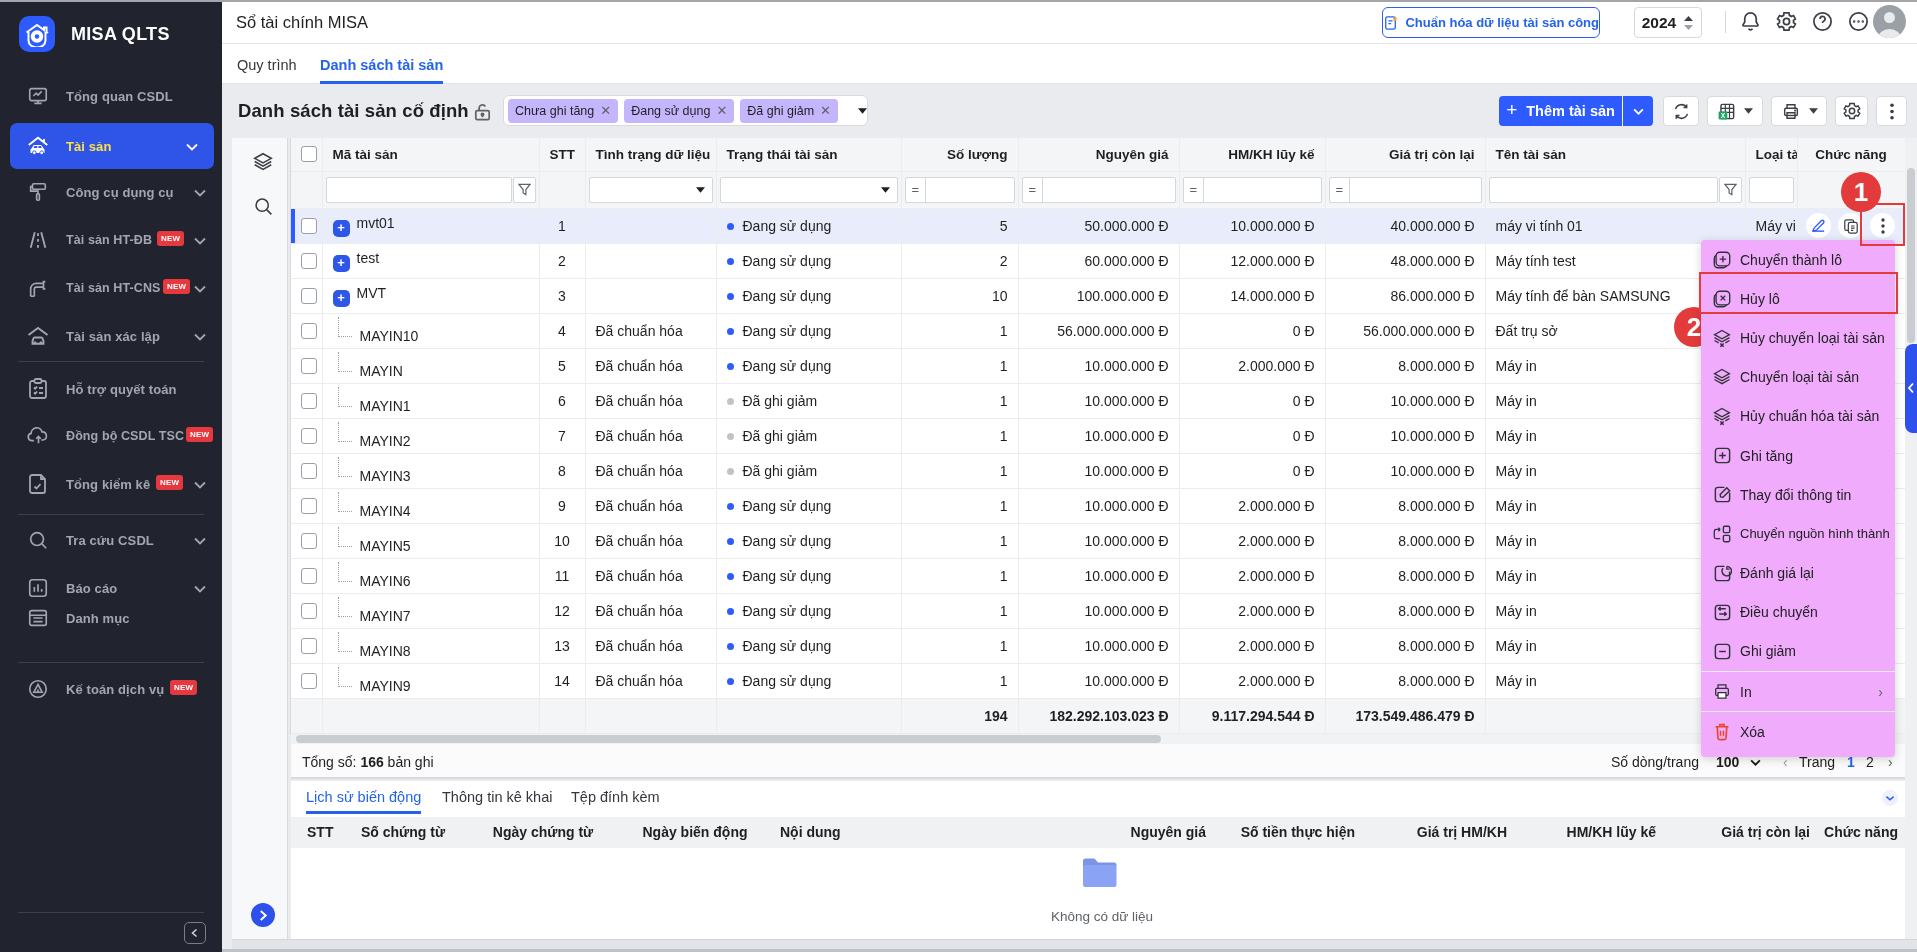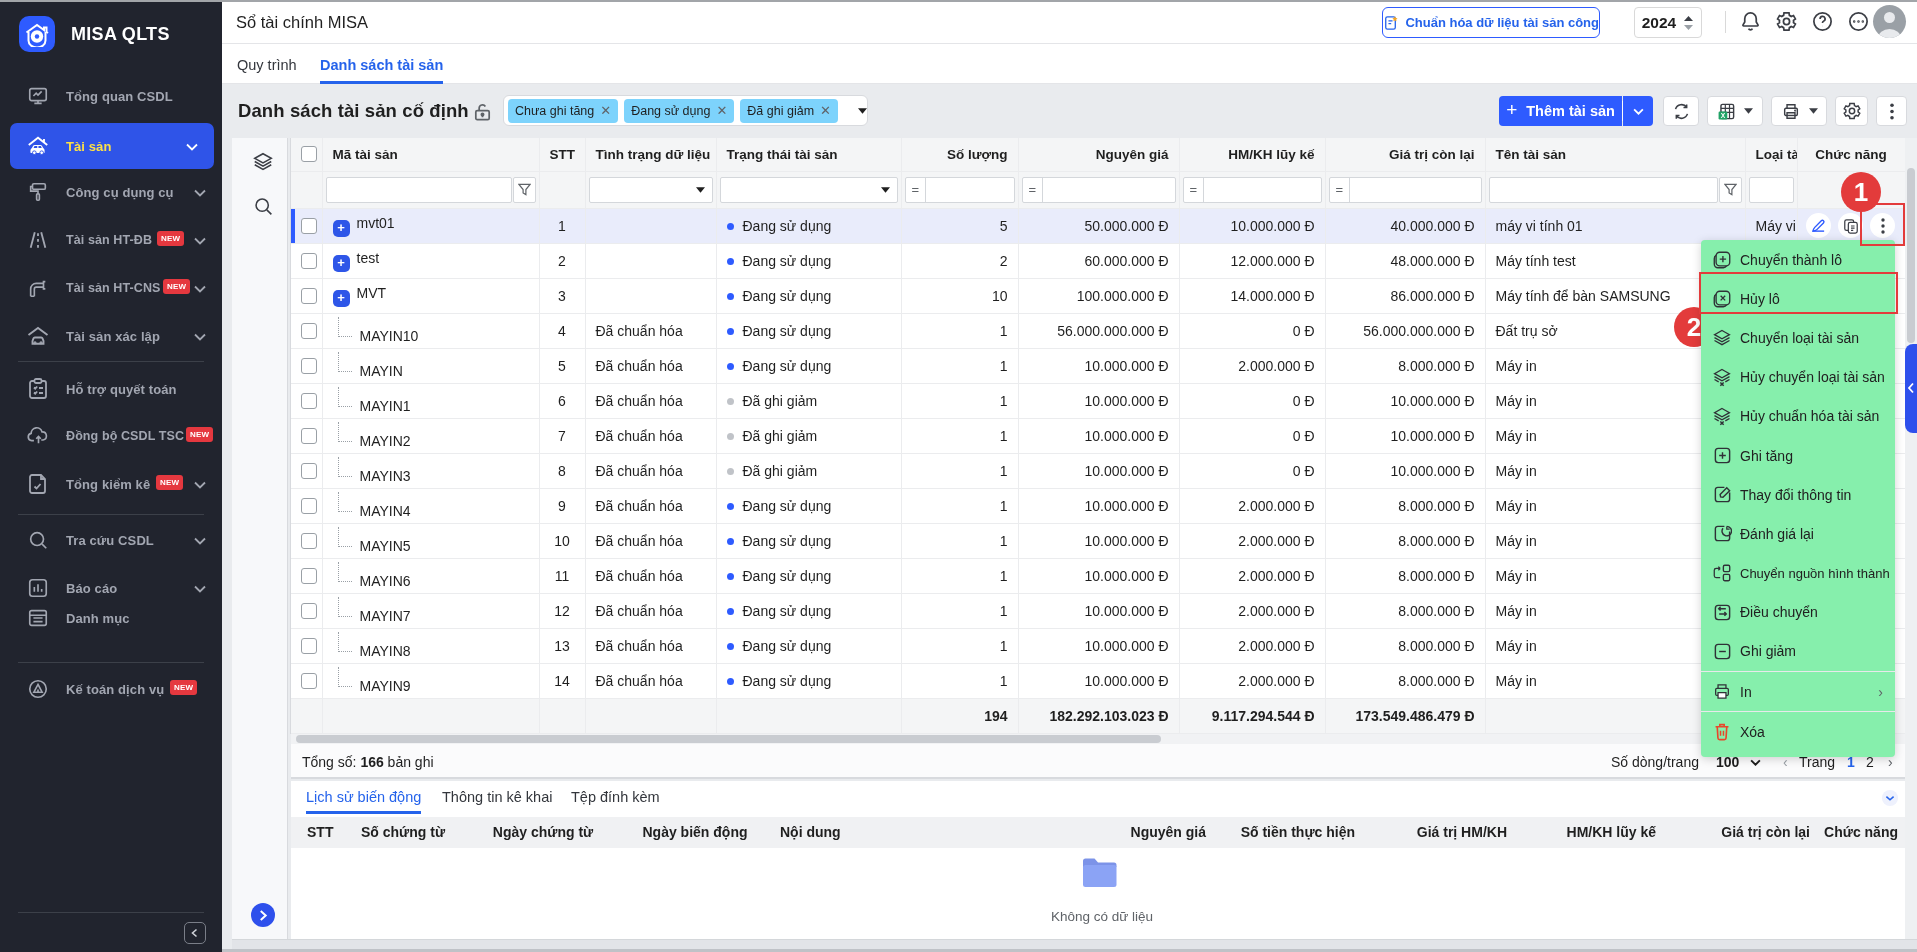--- a/index.html
+++ b/index.html
@@ -32,21 +32,21 @@
 
 
 .tabsbar { position:absolute; left:222px; top:44px; width:1695px; height:40px; background:#fff; border-bottom:1px solid #e4e5e8; }
 .tab { position:absolute; top:0; height:40px; line-height:42px; font-size:14.5px; color:#33363c; }
 .tab.active { color:#2563eb; font-weight:bold; border-bottom:3px solid #2563eb; }
 
 
 .toolbar { position:absolute; left:222px; top:84px; width:1695px; height:54px; background:#e9ebee; }
 .tb-title { position:absolute; left:16px; top:16px; font-size:18.5px; font-weight:bold; color:#1f1f1f; letter-spacing:.1px; }
 .chipwrap { position:absolute; left:281px; top:11px; width:365px; height:31px; background:#fff; border:1px solid #d8dade; border-radius:6px; display:flex; align-items:center; padding-left:4px; }
-.chip { background:#7dd3fc; border-radius:4px; height:24px; display:flex; align-items:center; padding:0 7px; font-size:12.5px; color:#1f1f1f; margin-right:6px; white-space:nowrap; }
+.chip { background:#c4b5fd; border-radius:4px; height:24px; display:flex; align-items:center; padding:0 7px; font-size:12.5px; color:#1f1f1f; margin-right:6px; white-space:nowrap; }
 .chip .x { color:#5f6368; font-size:13px; margin-left:6px; font-weight:normal; }
 .btn-add { position:absolute; left:1277px; top:12px; width:123px; height:30px; background:#2e5bff; border-radius:4px 0 0 4px; color:#fff; display:flex; align-items:center; justify-content:center; font-size:14.5px; font-weight:bold; }
 .btn-add-caret { position:absolute; left:1401px; top:12px; width:30px; height:30px; background:#2e5bff; border-radius:0 4px 4px 0; color:#fff; display:flex; align-items:center; justify-content:center; }
 .tbtn { position:absolute; top:12px; height:30px; background:#fff; border:1px solid #d8dade; border-radius:4px; display:flex; align-items:center; justify-content:center; color:#3b3e45; }
 
 
 .panel-strip { position:absolute; left:232px; top:138px; width:56px; height:801px; background:#f7f8fa; border-right:1px solid #d8dade; z-index:1; }
 .gridwrap { border-left:1px solid #d8dade; }
 .gridwrap { position:absolute; left:290px; top:138px; width:1615px; background:#fff; }
 table.grid { border-collapse:collapse; table-layout:fixed; width:1614px; font-size:14px; color:#1f1f1f; }
@@ -73,21 +73,21 @@
 
 .bpanel { position:absolute; left:291px; top:781px; width:1626px; height:158px; background:#fff; }
 .btab { position:absolute; top:0; height:33px; line-height:33px; font-size:14.5px; color:#33363c; }
 .btab.active { color:#2563eb; border-bottom:3px solid #2563eb;text-align:center; }
 .bth { position:absolute; left:0; top:36px; width:1626px; height:31px; background:#f0f1f3; }
 .bth div { position:absolute; top:0; height:31px; line-height:31px; font-weight:bold; font-size:14px; color:#1f1f1f; }
 .pagefoot { position:absolute; left:232px; top:939px; width:1685px; height:13px; background:#e2e4e8; border-top:1px solid #d4d7da; }
 .botscroll { position:absolute; left:222px; top:949px; width:1695px; height:3px; background:#bfc2c7; }
 
 
-.cmenu { position:absolute; left:1701px; top:240px; width:194px; background:#86efac; border-radius:4px; box-shadow:0 2px 10px rgba(0,0,0,.18); z-index:10; padding:0 0 6px 0; }
+.cmenu { position:absolute; left:1701px; top:240px; width:194px; background:#f0abfc; border-radius:4px; box-shadow:0 2px 10px rgba(0,0,0,.18); z-index:10; padding:0 0 6px 0; }
 .cmi { height:39.2px; display:flex; align-items:center; font-size:14px; color:#212121; position:relative; white-space:nowrap; }
 .cmi .mic { width:20px; margin-left:11px; margin-right:8px; display:flex; justify-content:center; color:#2f3237; flex:none; }
 .cmi .sub { position:absolute; right:12px; color:#5f6368; }
 
 
 .redcirc { position:absolute; width:40px; height:40px; border-radius:50%; background:#e33b3b; color:#fff; font-size:26px; font-weight:bold; display:flex; align-items:center; justify-content:center; z-index:20; }
 .redrect { position:absolute; border:2.5px solid #e33b3b; z-index:15; }
 .rowicons { position:absolute; z-index:6; display:flex; gap:7px; }
 .rowic { width:25px; height:25px; border-radius:50%; background:#fff; display:flex; align-items:center; justify-content:center; }
 .bluehandle { position:absolute; left:1905px; top:344px; width:12px; height:89px; background:#2e50ec; border-radius:8px 0 0 8px; z-index:9; color:#fff; }
@@ -833,70 +833,70 @@
           <svg width="20" height="20" viewBox="0 0 22 22" fill="none" stroke="#2f3237" stroke-width="1.5">
             <rect x="4.5" y="2.5" width="15" height="15" rx="4"></rect>
             <path d="M4.5 6 a4 4 0 0 0 -2 3.5 v6 a4 4 0 0 0 4 4 h6 a4 4 0 0 0 3.5-2"></path>
             <path d="M9.5 7.5 l5 5 M14.5 7.5 l-5 5"></path>
           </svg>
         </span>Hủy lô</div>
   <div class="cmi"><span class="mic">
           <svg width="20" height="20" viewBox="0 0 24 24" fill="none" stroke="#2f3237" stroke-width="1.5">
             <path d="M12 3 L21 8 L12 13 L3 8 Z"></path>
             <path d="M3 11.5 L12 16.5 L21 11.5"></path>
+            <path d="M3 15 L8 17.8"></path>
+            <path d="M21 15 L16 17.8"></path>
+            <path d="M10 18.5 l4 4 M14 18.5 l-4 4" stroke-width="1.8"></path>
+          </svg>
+        </span>Hủy chuyển loại tài sản</div>
+  <div class="cmi"><span class="mic">
+          <svg width="20" height="20" viewBox="0 0 24 24" fill="none" stroke="#2f3237" stroke-width="1.5">
+            <path d="M12 3 L21 8 L12 13 L3 8 Z"></path>
+            <path d="M3 11.5 L12 16.5 L21 11.5"></path>
             <path d="M3 15 L12 20 L21 15"></path>
           </svg>
         </span>Chuyển loại tài sản</div>
   <div class="cmi"><span class="mic">
           <svg width="20" height="20" viewBox="0 0 24 24" fill="none" stroke="#2f3237" stroke-width="1.5">
             <path d="M12 3 L21 8 L12 13 L3 8 Z"></path>
             <path d="M3 11.5 L12 16.5 L21 11.5"></path>
             <path d="M3 15 L8 17.8"></path>
             <path d="M21 15 L16 17.8"></path>
             <path d="M10 18.5 l4 4 M14 18.5 l-4 4" stroke-width="1.8"></path>
           </svg>
-        </span>Hủy chuyển loại tài sản</div>
-  <div class="cmi"><span class="mic">
-          <svg width="20" height="20" viewBox="0 0 24 24" fill="none" stroke="#2f3237" stroke-width="1.5">
-            <path d="M12 3 L21 8 L12 13 L3 8 Z"></path>
-            <path d="M3 11.5 L12 16.5 L21 11.5"></path>
-            <path d="M3 15 L8 17.8"></path>
-            <path d="M21 15 L16 17.8"></path>
-            <path d="M10 18.5 l4 4 M14 18.5 l-4 4" stroke-width="1.8"></path>
-          </svg>
         </span>Hủy chuẩn hóa tài sản</div>
   <div class="cmi"><span class="mic">
           <svg width="19" height="19" viewBox="0 0 20 20" fill="none" stroke="#2f3237" stroke-width="1.5">
             <rect x="2.5" y="2.5" width="15" height="15" rx="3"></rect>
             <path d="M10 6.5 v7 M6.5 10 h7"></path>
           </svg>
         </span>Ghi tăng</div>
   <div class="cmi"><span class="mic">
           <svg width="19" height="19" viewBox="0 0 20 20" fill="none" stroke="#2f3237" stroke-width="1.5">
             <path d="M17.5 8 v7 a2.5 2.5 0 0 1 -2.5 2.5 h-10 a2.5 2.5 0 0 1 -2.5-2.5 v-10 a2.5 2.5 0 0 1 2.5-2.5 h7"></path>
             <path d="M8 12.5 l-.5-2.5 7-7 3 3 -7 7z"></path>
           </svg>
         </span>Thay đổi thông tin</div>
-  <div class="cmi"><span class="mic">
-          <svg width="19" height="19" viewBox="0 0 20 20" fill="none" stroke="#2f3237" stroke-width="1.5">
-            <path d="M17.5 8 v7 a2.5 2.5 0 0 1 -2.5 2.5 h-10 a2.5 2.5 0 0 1 -2.5-2.5 v-10 a2.5 2.5 0 0 1 2.5-2.5 h7"></path>
-            <path d="M14.5 2.5 a5 5 0 1 1 -4 2"></path>
-            <path d="M14.5 2.5 v3 h3" stroke-width="1.3"></path>
-          </svg>
-        </span>Đánh giá lại</div>
   <div class="cmi">
         <span class="mic">
           <svg width="20" height="20" viewBox="0 0 22 22" fill="none" stroke="#2f3237" stroke-width="1.5">
             <rect x="12.5" y="2.5" width="7" height="7" rx="1.5"></rect>
             <rect x="12.5" y="12.5" width="7" height="7" rx="1.5"></rect>
             <path d="M9 6 H4.5 a2 2 0 0 0 -2 2 v6 a2 2 0 0 0 2 2 H9 M9 6 l-2-2 M9 6 l-2 2" stroke-width="1.4"></path>
           </svg>
         </span>
         <span style="font-size:13px;">Chuyển nguồn hình thành</span>
       </div>
+  <div class="cmi"><span class="mic">
+          <svg width="19" height="19" viewBox="0 0 20 20" fill="none" stroke="#2f3237" stroke-width="1.5">
+            <path d="M17.5 8 v7 a2.5 2.5 0 0 1 -2.5 2.5 h-10 a2.5 2.5 0 0 1 -2.5-2.5 v-10 a2.5 2.5 0 0 1 2.5-2.5 h7"></path>
+            <path d="M14.5 2.5 a5 5 0 1 1 -4 2"></path>
+            <path d="M14.5 2.5 v3 h3" stroke-width="1.3"></path>
+          </svg>
+        </span>Đánh giá lại</div>
   <div class="cmi"><span class="mic">
           <svg width="19" height="19" viewBox="0 0 20 20" fill="none" stroke="#2f3237" stroke-width="1.5">
             <rect x="2.5" y="2.5" width="15" height="15" rx="3"></rect>
             <path d="M13.5 6 L6 6 M8 4 L6 6 l2 2"></path>
             <path d="M6.5 11.5 h7.5 M12 9.5 l2 2 -2 2"></path>
           </svg>
         </span>Điều chuyển</div>
   <div class="cmi"><span class="mic">
           <svg width="19" height="19" viewBox="0 0 20 20" fill="none" stroke="#2f3237" stroke-width="1.5">
             <rect x="2.5" y="2.5" width="15" height="15" rx="3"></rect>

